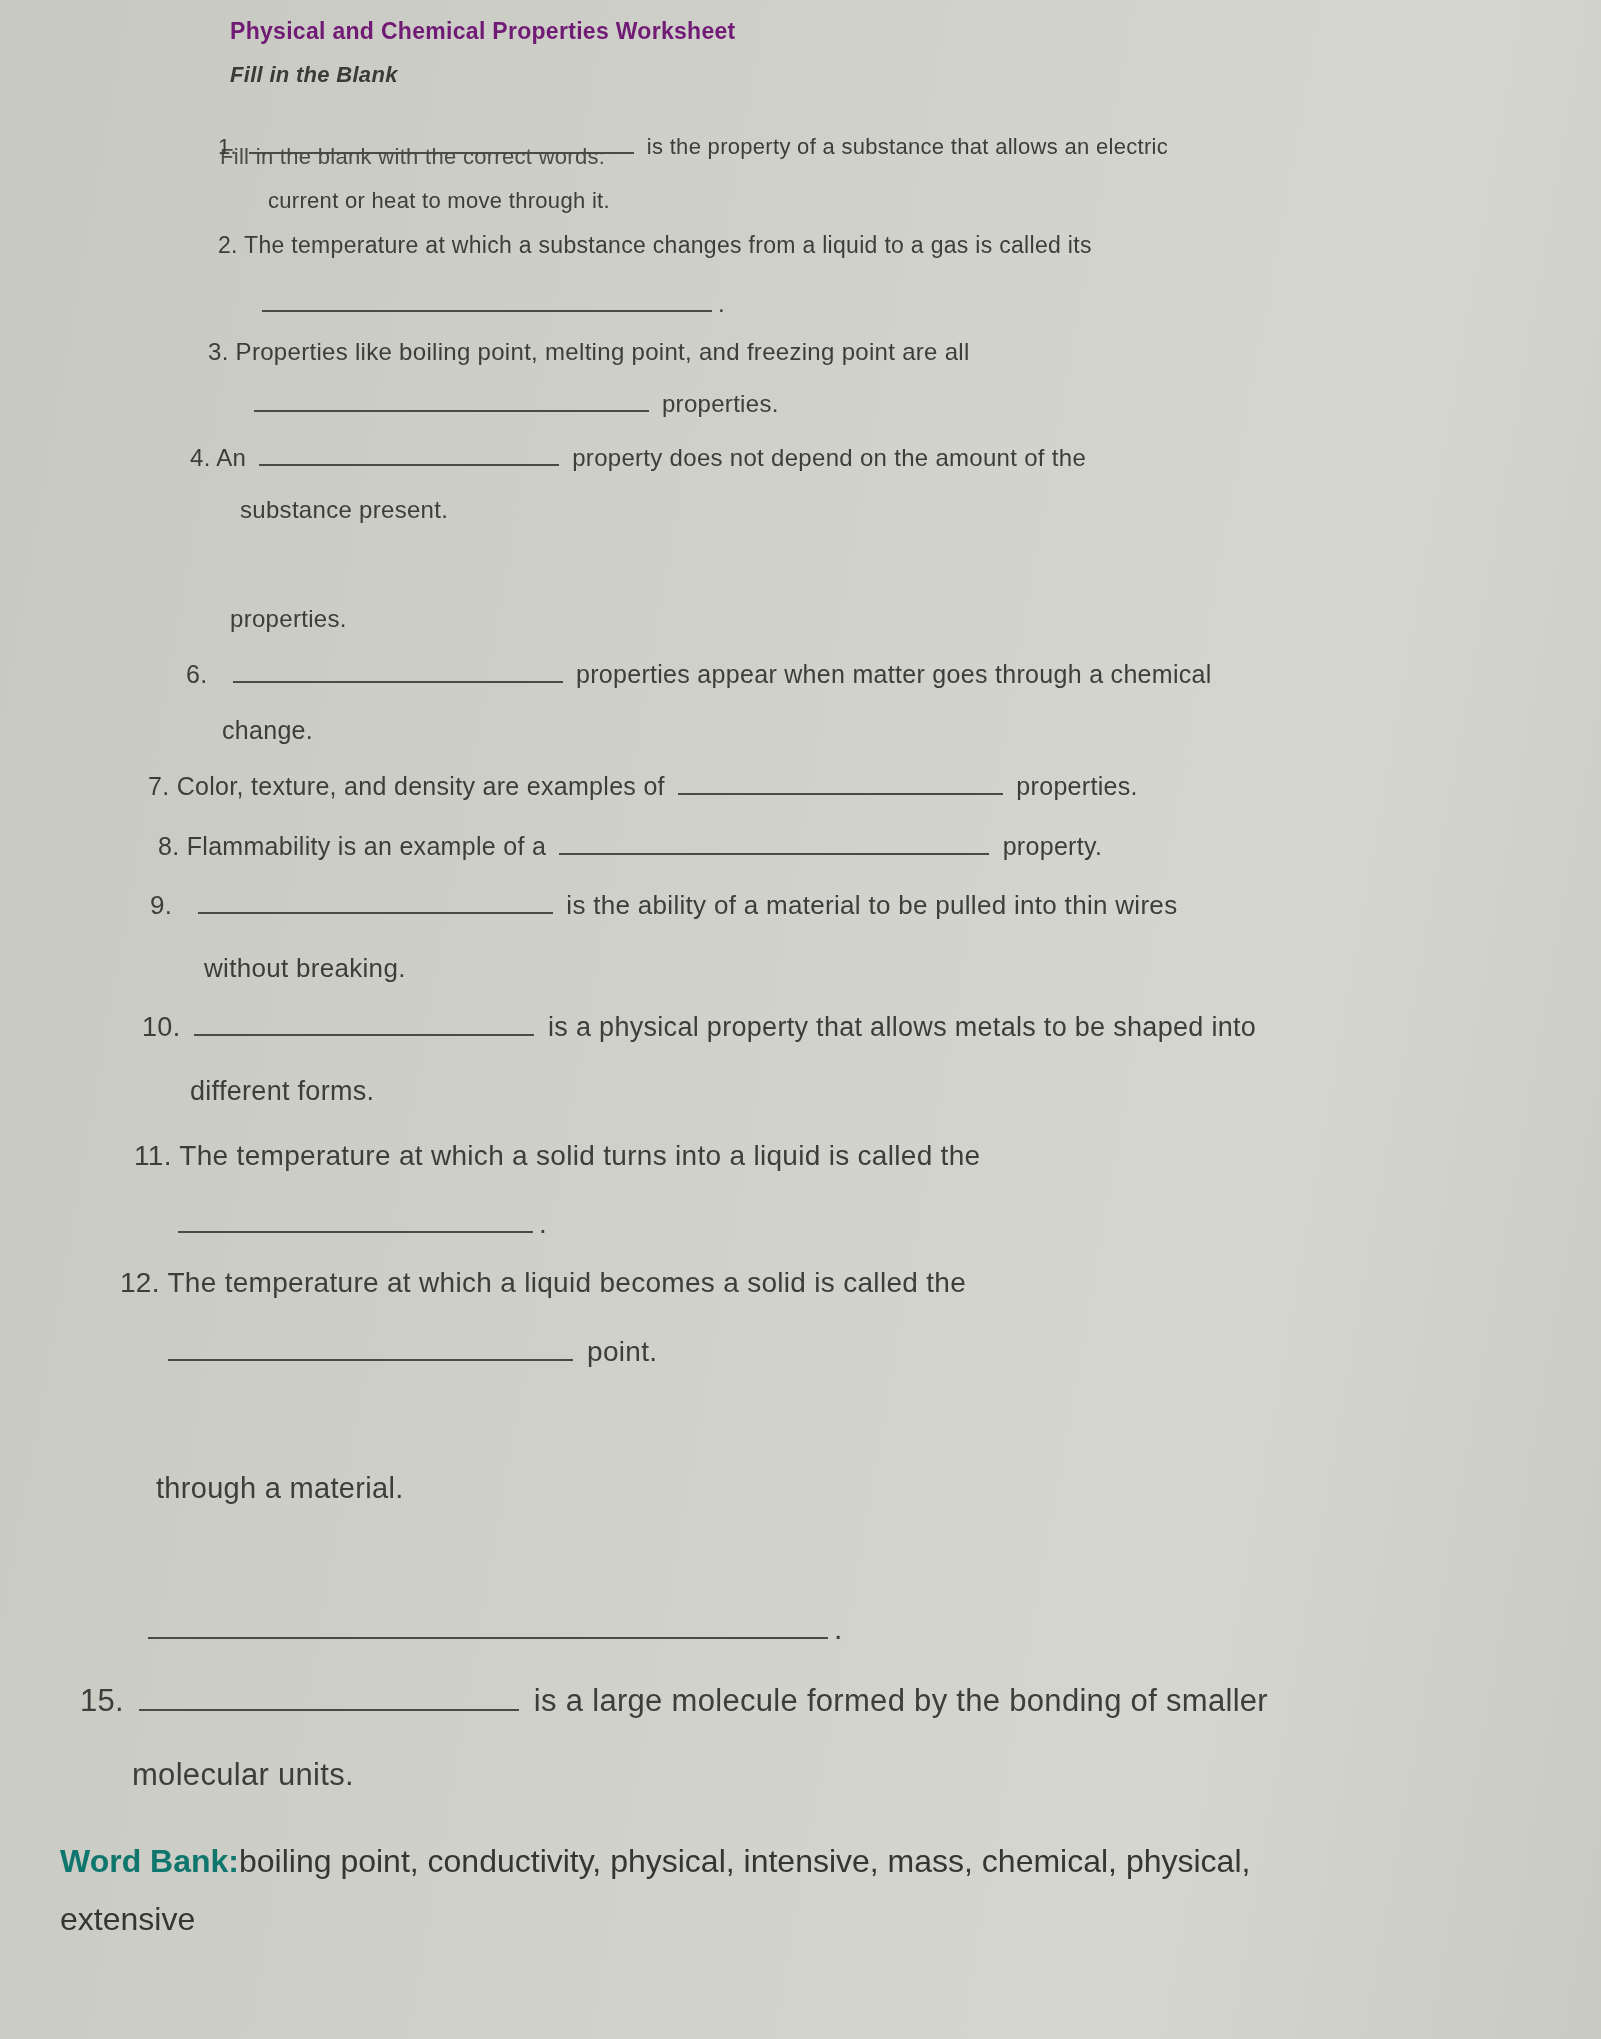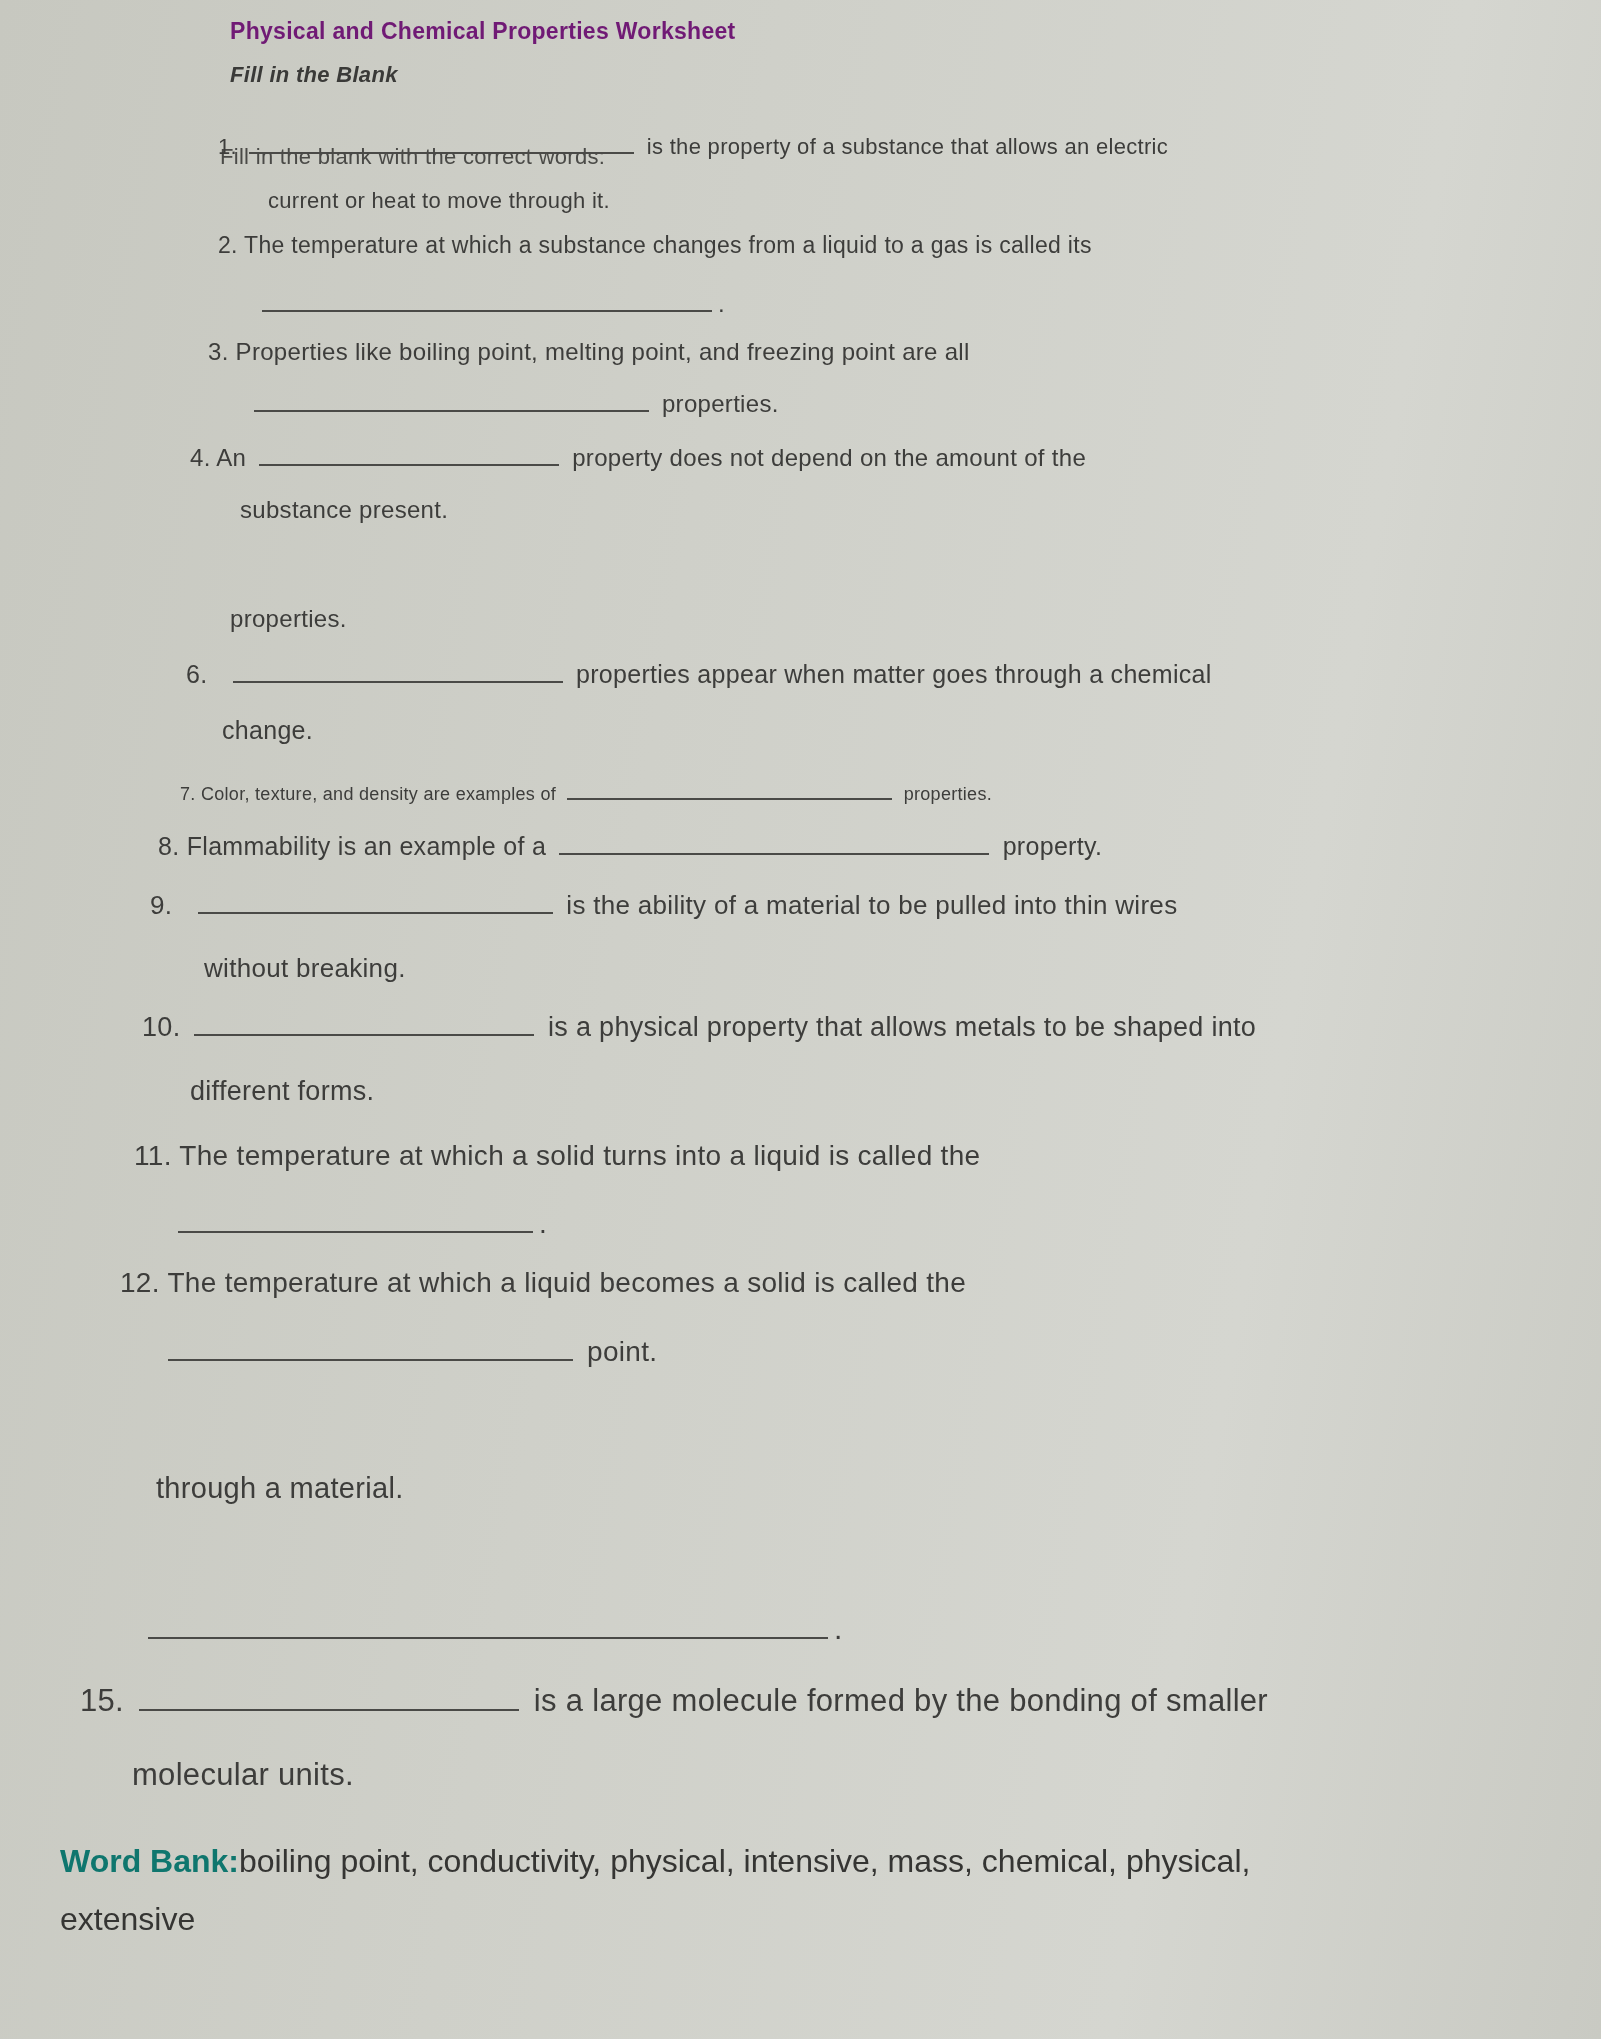--- a/index.html
+++ b/index.html
@@ -69,21 +69,21 @@
 
   <div class="line q" style="left:230px; top:605px;">properties.</div>
 
   <div class="line q" style="left:174px; top:660px; font-size:25px;margin-left:12px;">
     <span>6.</span>
     <span class="blank" style="width:330px; margin-left:18px;"></span>
     <span>properties appear when matter goes through a chemical</span>
   </div>
   <div class="line q" style="left:222px; top:716px; font-size:25px;">change.</div>
 
-  <div class="line q" style="left:180px; top:772px; font-size:18px;margin-top:12px;">
+  <div class="line q" style="left:148px; top:772px; font-size:25px;">
     <span>7.</span>
     <span>Color, texture, and density are examples of</span>
     <span class="blank" style="width:325px;"></span>
     <span>properties.</span>
   </div>
 
   <div class="line q" style="left:158px; top:832px; font-size:25px;">
     <span>8.</span>
     <span>Flammability is an example of a</span>
     <span class="blank" style="width:430px;"></span>

